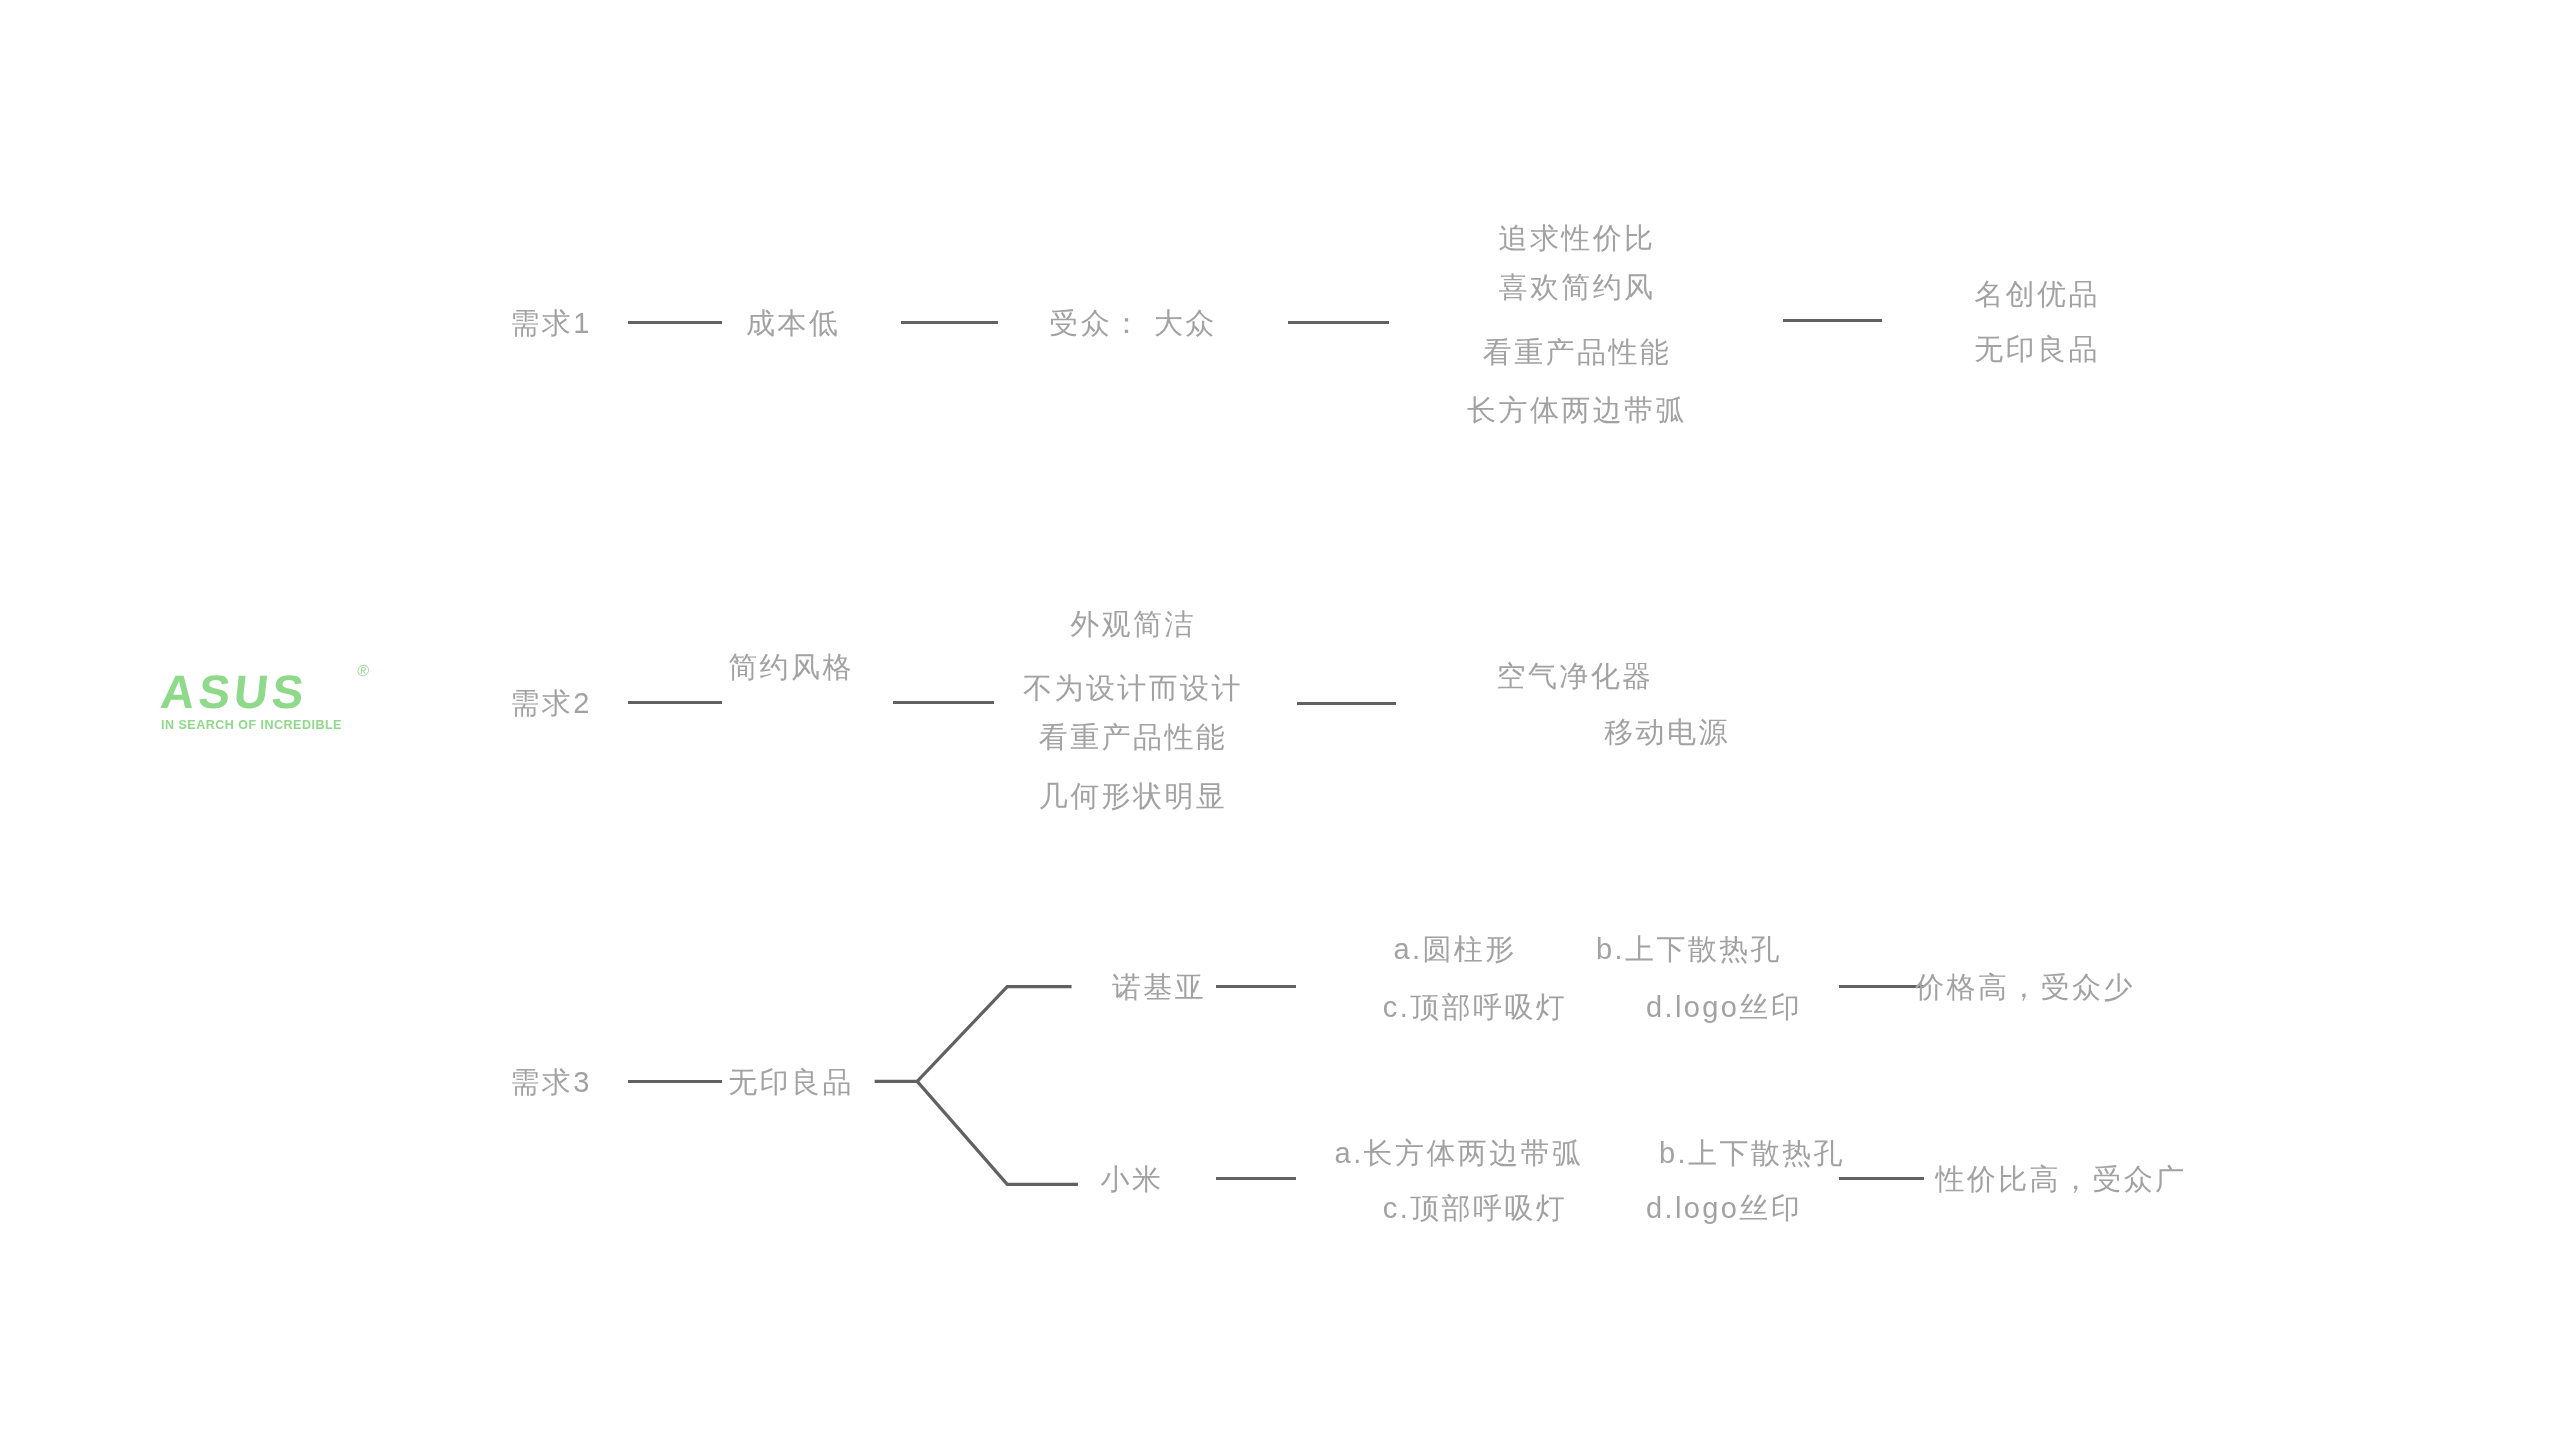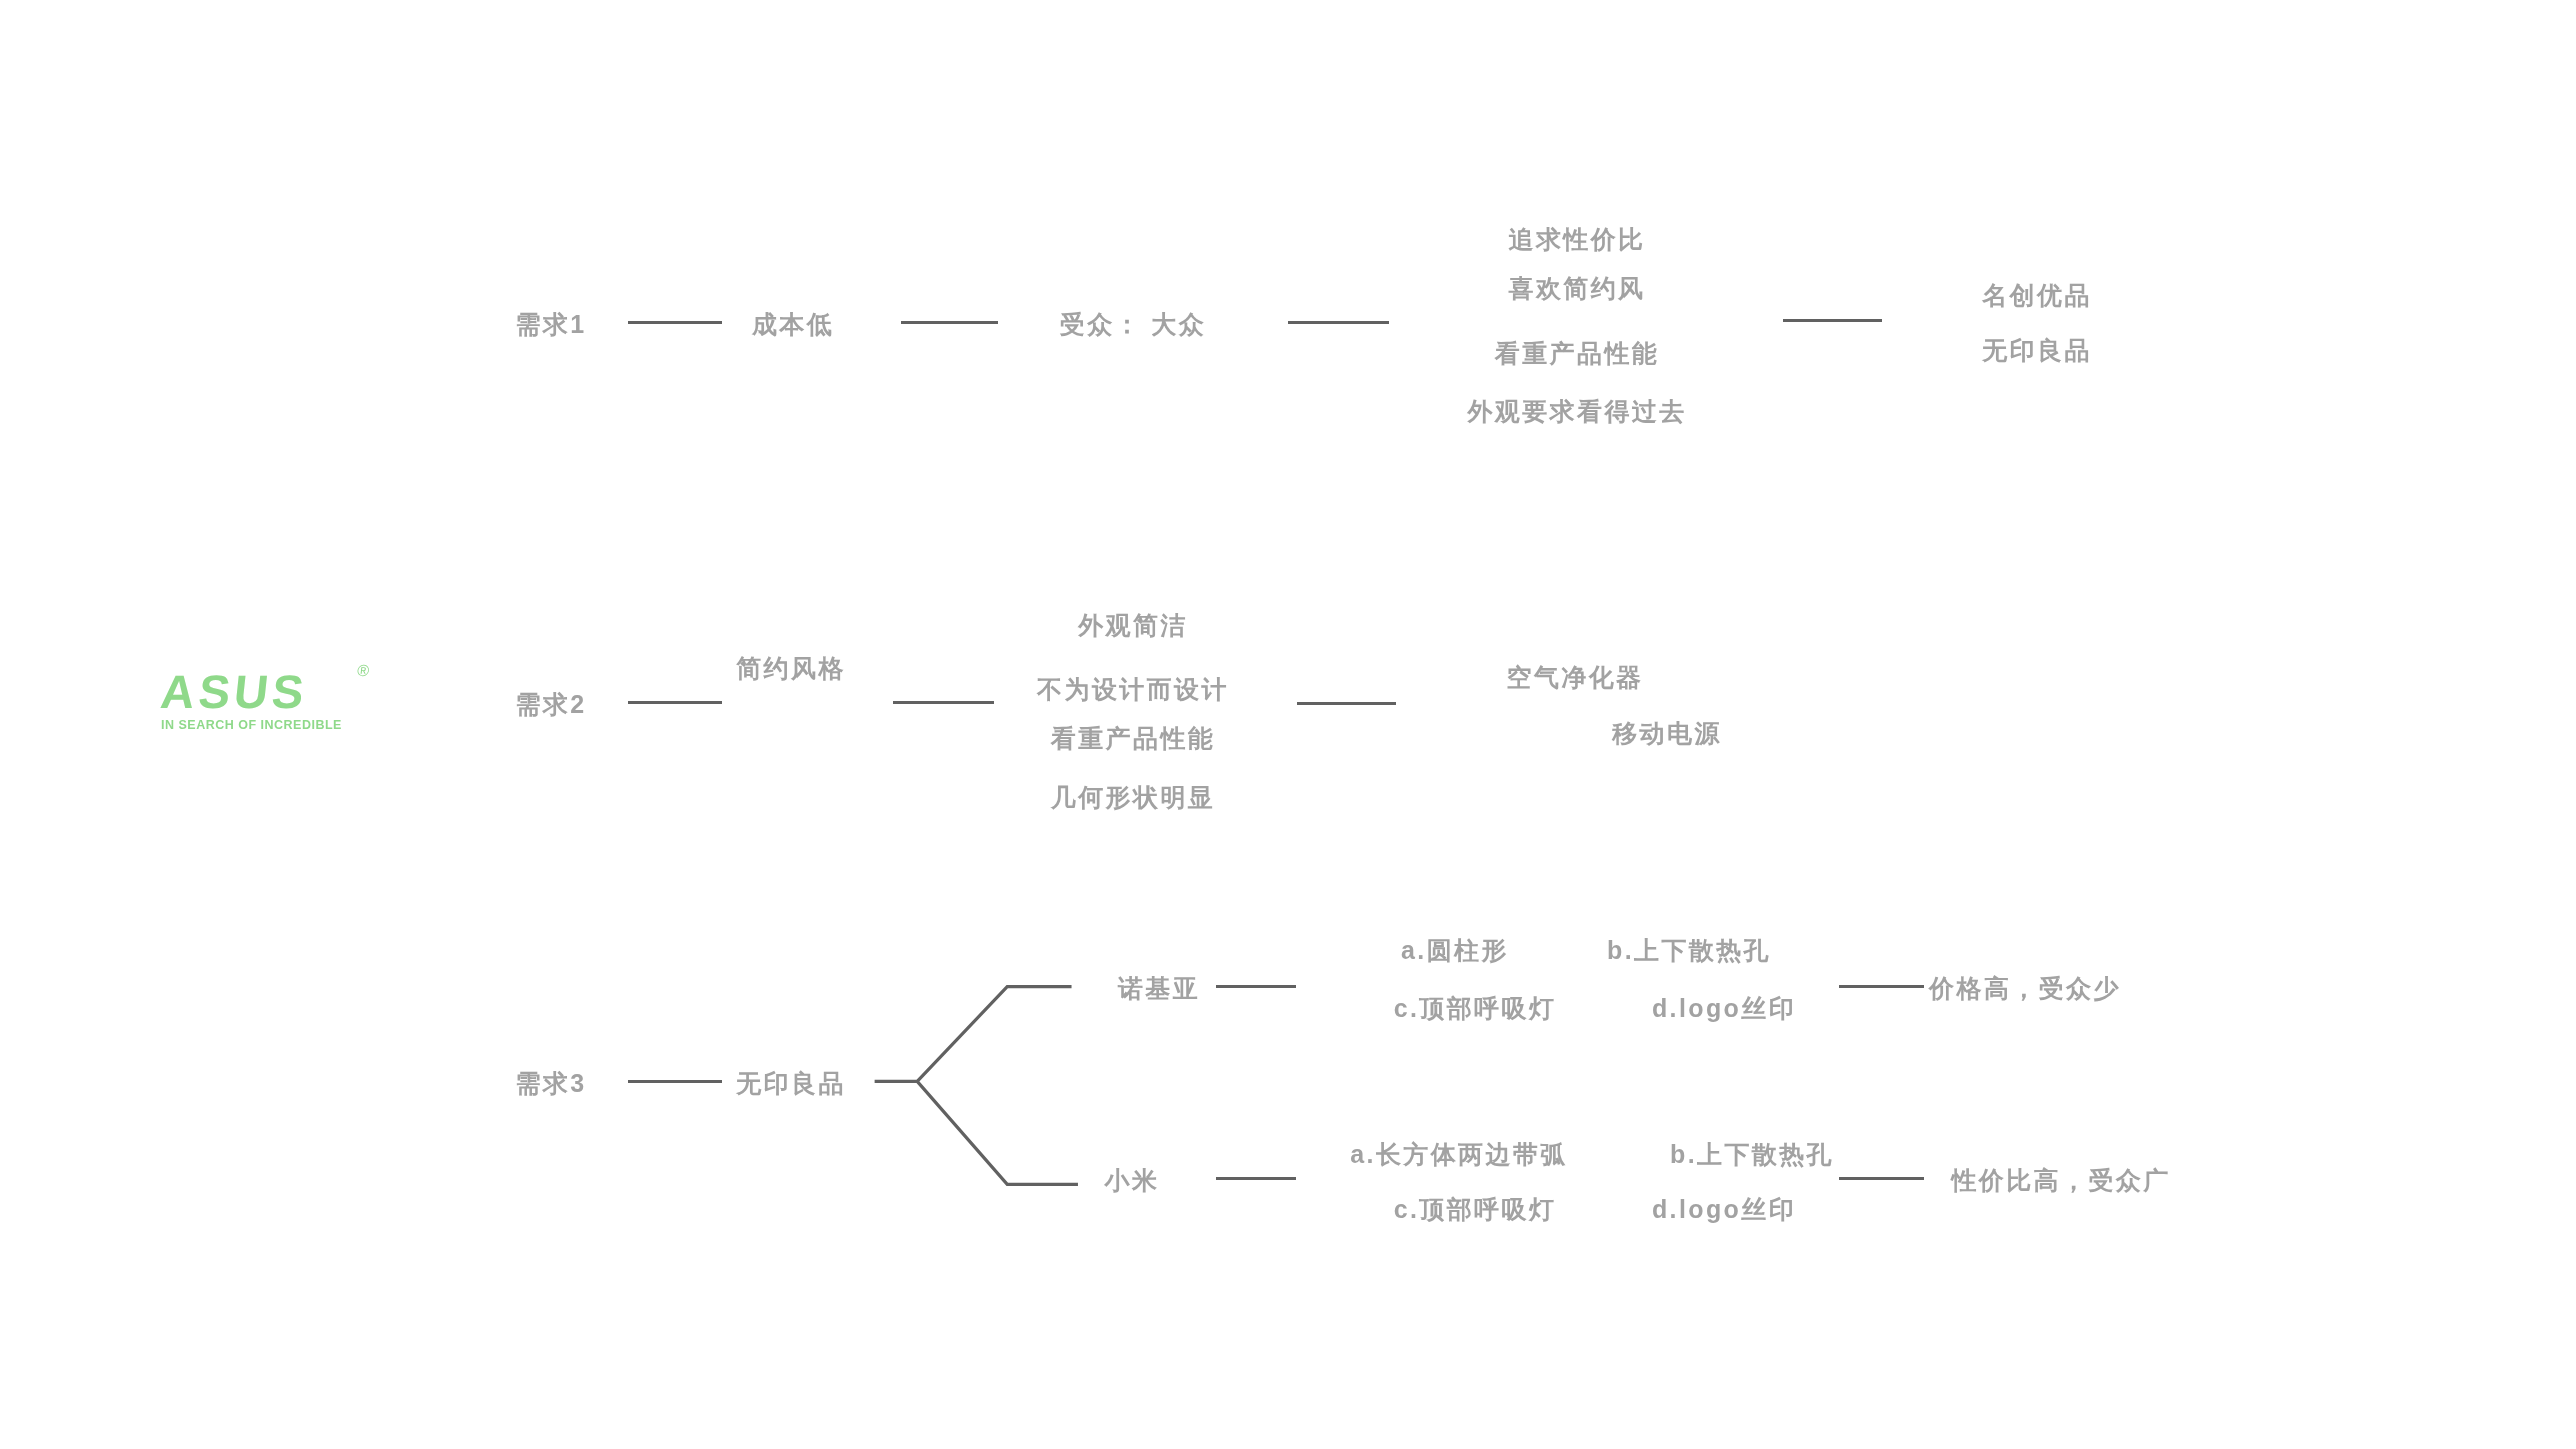--- a/index.html
+++ b/index.html
@@ -11,25 +11,25 @@
   #canvas{
     position:relative;
     width:2576px;height:1449px;
     background:#ffffff;
     overflow:hidden;
     font-family:"Liberation Sans","DejaVu Sans",sans-serif;
   }
   .t{
     position:absolute;
     transform:translate(-50%,-50%);
-    font-size:25px;
+    font-size:29px;
     letter-spacing:2.4px;
     color:var(--text);
     white-space:nowrap;
-    font-weight:700;
+    font-weight:400;
   }
   .ln{
     position:absolute;
     height:3.2px;
     background:var(--line);
   }
   .fork{position:absolute;}
   
   .logo{position:absolute;left:161px;top:668px;width:193px;}
   .wordmark{
@@ -73,21 +73,21 @@
   <div class="t" style="left:551px;top:324px">需求1</div>
   <div class="ln" style="left:628px;top:321px;width:94px"></div>
   <div class="t" style="left:793px;top:324px">成本低</div>
   <div class="ln" style="left:901px;top:321px;width:97px"></div>
   <div class="t" style="left:1133px;top:324px">受众： 大众</div>
   <div class="ln" style="left:1288px;top:321px;width:101px"></div>
 
   <div class="t" style="left:1577px;top:239px">追求性价比</div>
   <div class="t" style="left:1577px;top:288px">喜欢简约风</div>
   <div class="t" style="left:1577px;top:353px">看重产品性能</div>
-  <div class="t" style="left:1577px;top:411px">外观要求看得过去</div>
+  <div class="t" style="left:1577px;top:411px">长方体两边带弧</div>
 
   <div class="ln" style="left:1783px;top:319px;width:99px"></div>
   <div class="t" style="left:2037px;top:295px">名创优品</div>
   <div class="t" style="left:2037px;top:350px">无印良品</div>
 
   <div class="t" style="left:551px;top:704px">需求2</div>
   <div class="ln" style="left:628px;top:701px;width:94px"></div>
   <div class="t" style="left:791px;top:668px">简约风格</div>
   <div class="ln" style="left:893px;top:701px;width:101px"></div>
 

